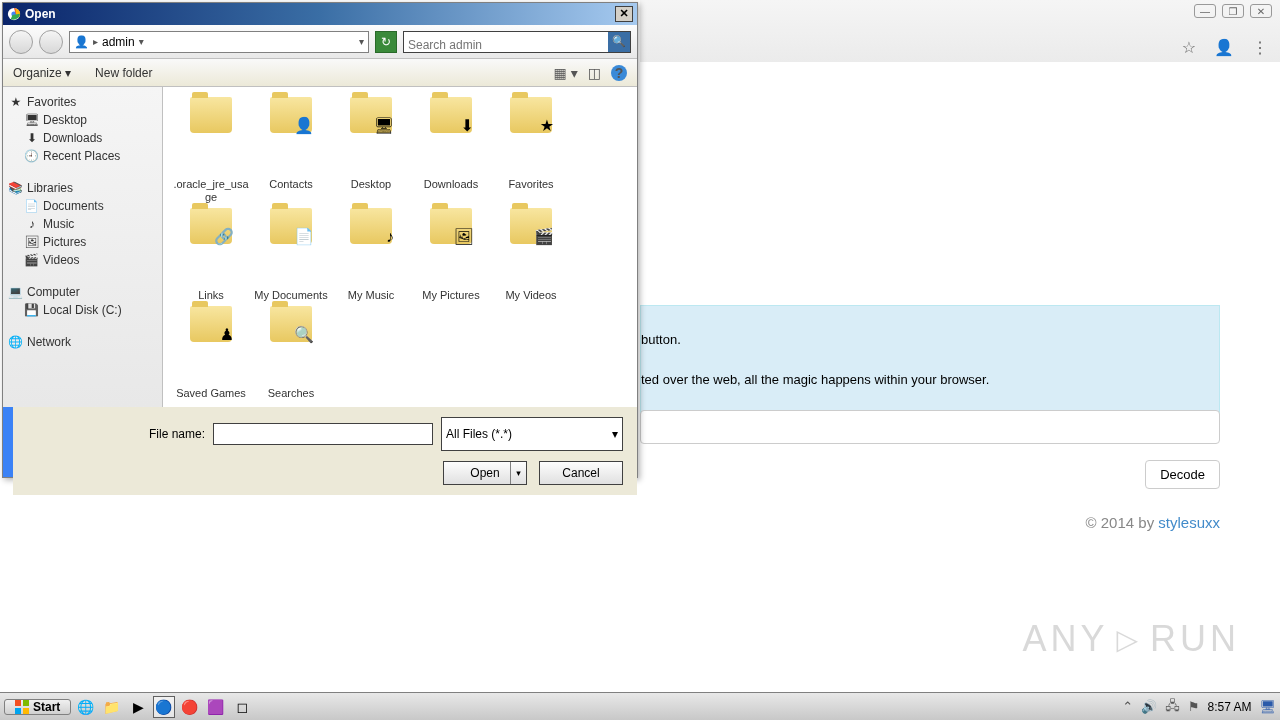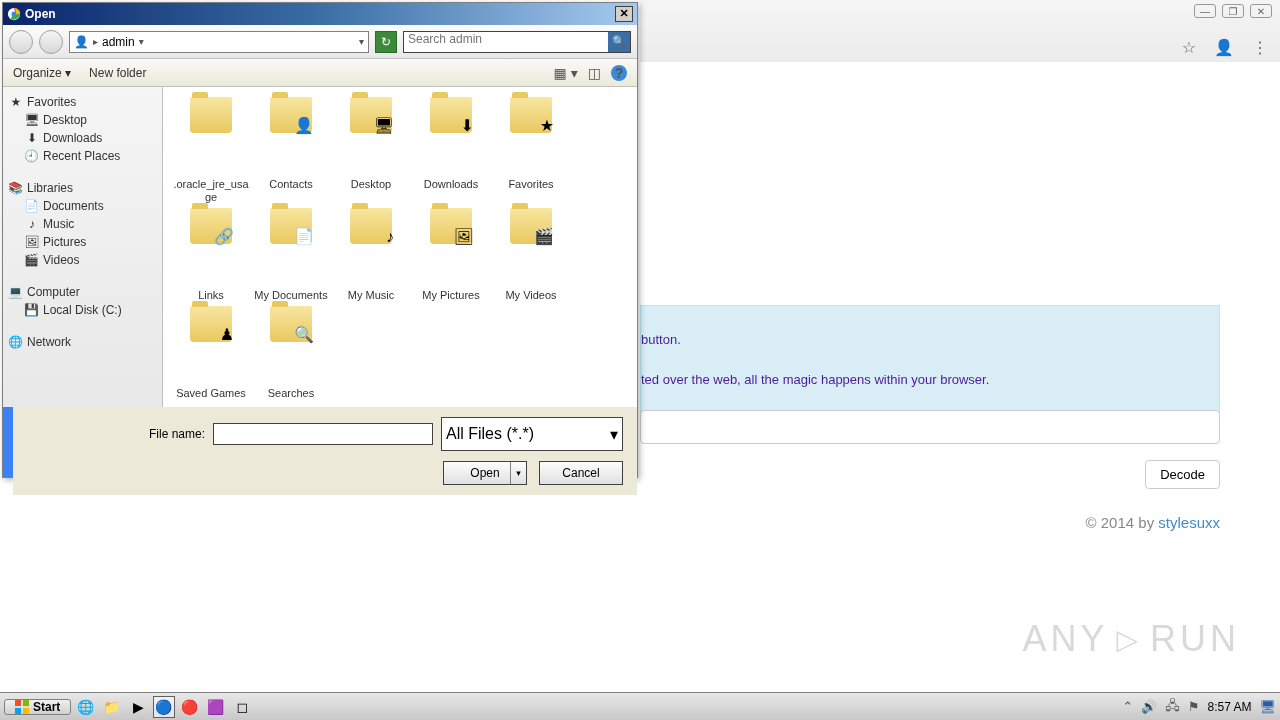--- a/index.html
+++ b/index.html
@@ -18,26 +18,26 @@
 .titlebar-left { display: flex; align-items: center; gap: 4px; }
 .titlebar-icon { width: 14px; height: 14px; }
 .title-text { font-weight: bold; font-size: 12px; }
 .close-btn { width: 18px; height: 16px; background: #d4d0c8; border: 1px solid #404040; color: #000; text-align: center; line-height: 12px; font-weight: bold; font-size: 11px; cursor: pointer; }
 
 .navbar { height: 34px; background: linear-gradient(#fcfcfc,#e8e8e8); border-bottom: 1px solid #c0c0c0; display: flex; align-items: center; padding: 0 6px; gap: 6px; }
 .nav-btn { width: 24px; height: 24px; border: 1px solid #a0a0a0; border-radius: 12px; background: linear-gradient(#f5f5f5,#d8d8d8); }
 .breadcrumb { flex: 0 0 300px; height: 22px; border: 1px solid #808080; background: #fff; display: flex; align-items: center; padding: 0 4px; gap: 4px; }
 .breadcrumb .dd { color: #555; font-size: 10px; }
 .refresh-btn { width: 22px; height: 22px; background: #3a8a3a; border: 1px solid #2a6a2a; display: flex; align-items: center; justify-content: center; color: #fff; font-size: 12px; }
-.search-box { flex: 1; height: 22px; border: 1px solid #404040; background: #fff; display: flex; align-items: flex-start; }
+.search-box { flex: 1; height: 22px; border: 1px solid #404040; background: #fff; display: flex; align-items: flex-end; }
 .search-box input { border: none; outline: none; flex: 1; padding: 0 4px; font-size: 12px; color: #888; }
 .search-go { width: 22px; height: 20px; background: #3a6ea5; color: #fff; display: flex; align-items: center; justify-content: center; font-size: 11px; }
 
 .toolbar { height: 28px; background: linear-gradient(#f9f9f9,#ece9d8); border-bottom: 1px solid #c0c0c0; display: flex; align-items: center; padding: 0 10px; justify-content: space-between; }
-.toolbar-left { display: flex; gap: 18px; }
+.toolbar-left { display: flex; gap: 24px; }
 .toolbar-item { color: #333; cursor: pointer; }
 .toolbar-right { display: flex; gap: 10px; align-items: center; }
 .toolbar-right span { color: #555; font-size: 14px; }
 .help-icon { width: 16px; height: 16px; border-radius: 8px; background: #3a8ad8; color: #fff; text-align: center; line-height: 16px; font-size: 11px; font-weight: bold; }
 
 .body-area { display: flex; height: 320px; }
 .sidebar { width: 160px; background: linear-gradient(#f5f5f5,#e8e8e8); border-right: 1px solid #c0c0c0; padding: 6px 4px; overflow: hidden; }
 .side-group { margin-bottom: 14px; }
 .side-head { display: flex; align-items: center; gap: 4px; padding: 2px 2px; font-size: 12px; color: #333; }
 .side-item { display: flex; align-items: center; gap: 4px; padding: 2px 2px 2px 18px; font-size: 12px; color: #333; cursor: pointer; }
@@ -47,29 +47,29 @@
 .file-item { width: 76px; text-align: center; cursor: pointer; }
 .folder-icon { width: 42px; height: 36px; margin: 0 auto 2px; background: linear-gradient(#f8e6a0,#e8c860); border-radius: 2px 2px 4px 4px; position: relative; }
 .folder-icon::before { content: ""; position: absolute; top: -5px; left: 2px; width: 16px; height: 6px; background: #e8c860; border-radius: 2px 2px 0 0; }
 .folder-icon .overlay { position: absolute; bottom: -2px; right: -2px; font-size: 16px; }
 .file-label { font-size: 11px; color: #333; line-height: 13px; word-wrap: break-word; margin-top: 45px; }
 
 .bottom-bar { padding: 10px 14px; background: #ece9d8; margin-left: 10px; }
 .filename-row { display: flex; align-items: center; gap: 8px; justify-content: flex-end; margin-bottom: 10px; }
 .filename-label { font-size: 12px; }
 .filename-input { width: 220px; height: 22px; border: 1px solid #404040; }
-.filter-select { width: 182px; height: 34px; border: 1px solid #404040; background: #fff; padding: 16px 4px; display: flex; align-items: center; justify-content: space-between; font-size: 16px; }
+.filter-select { width: 182px; height: 34px; border: 1px solid #404040; background: #fff; padding: 16px 4px; display: flex; align-items: center; justify-content: space-between; font-size: 12px; }
 .btn-row { display: flex; gap: 12px; justify-content: flex-end; }
 .dlg-btn { width: 84px; height: 24px; border: 1px solid #404040; background: linear-gradient(#fdfdfd,#e0e0e0); font-size: 12px; cursor: pointer; display: flex; align-items: center; justify-content: center; }
 .open-btn { position: relative; }
 .open-btn .split { position: absolute; right: 0; top: 0; width: 16px; height: 100%; border-left: 1px solid #808080; display: flex; align-items: center; justify-content: center; font-size: 9px; }
 
 
 .webpage { position: absolute; top: 62px; left: 640px; right: 60px; }
-.info-box { position: absolute; top: 243px; left: 0; right: 0; background: #d9edf7; border: 1px solid #bce8f1; color: #4c1d95; padding: 14px 10px 14px 0; font-size: 13px; line-height: 40px; }
+.info-box { position: absolute; top: 243px; left: 0; right: 0; background: #d9edf7; border: 1px solid #bce8f1; color: #000000; padding: 14px 10px 14px 0; font-size: 13px; line-height: 40px; }
 .text-input-bg { position: absolute; top: 348px; left: 0; right: 0; height: 34px; border: 1px solid #ccc; border-radius: 4px; background: #fff; }
 .decode-btn { position: absolute; top: 398px; right: 0; padding: 6px 14px; border: 1px solid #ccc; border-radius: 4px; background: #fff; font-size: 13px; cursor: pointer; text-align: center; }
 .footer-text { position: absolute; top: 452px; left: -60px; right: 0; text-align: right; color: #888; font-size: 15px; }
 .footer-text a { color: #428bca; text-decoration: none; }
 
 
 .taskbar { position: absolute; bottom: 0; left: 0; right: 0; height: 28px; background: linear-gradient(#e8e8e8,#c8c8c8); border-top: 1px solid #808080; display: flex; align-items: center; justify-content: space-between; padding: 0 4px; }
 .task-left { display: flex; align-items: center; gap: 4px; }
 .start-btn { height: 16px; padding: 0 10px; background: linear-gradient(#f0f0f0,#d0d0d0); border: 1px solid #808080; border-radius: 3px; display: flex; align-items: center; gap: 4px; font-size: 12px; font-weight: bold; cursor: pointer; }
 .task-icon { width: 22px; height: 22px; display: flex; align-items: center; justify-content: center; font-size: 14px; cursor: pointer; }

